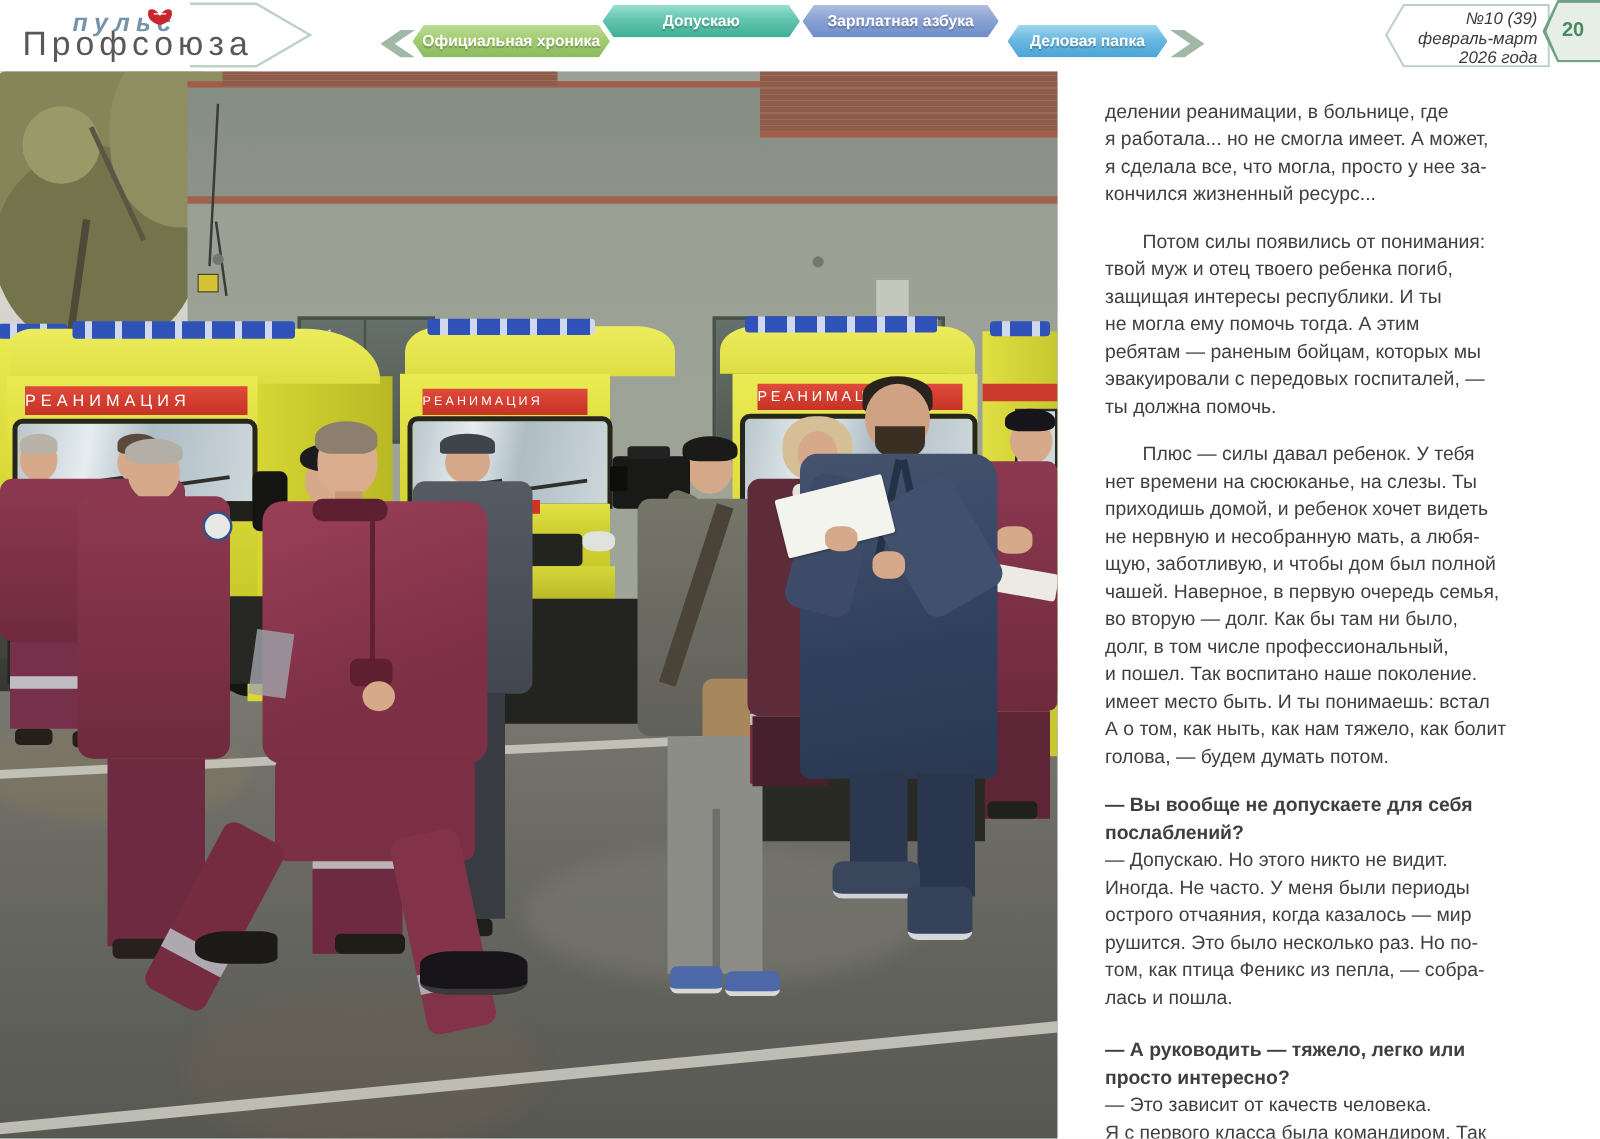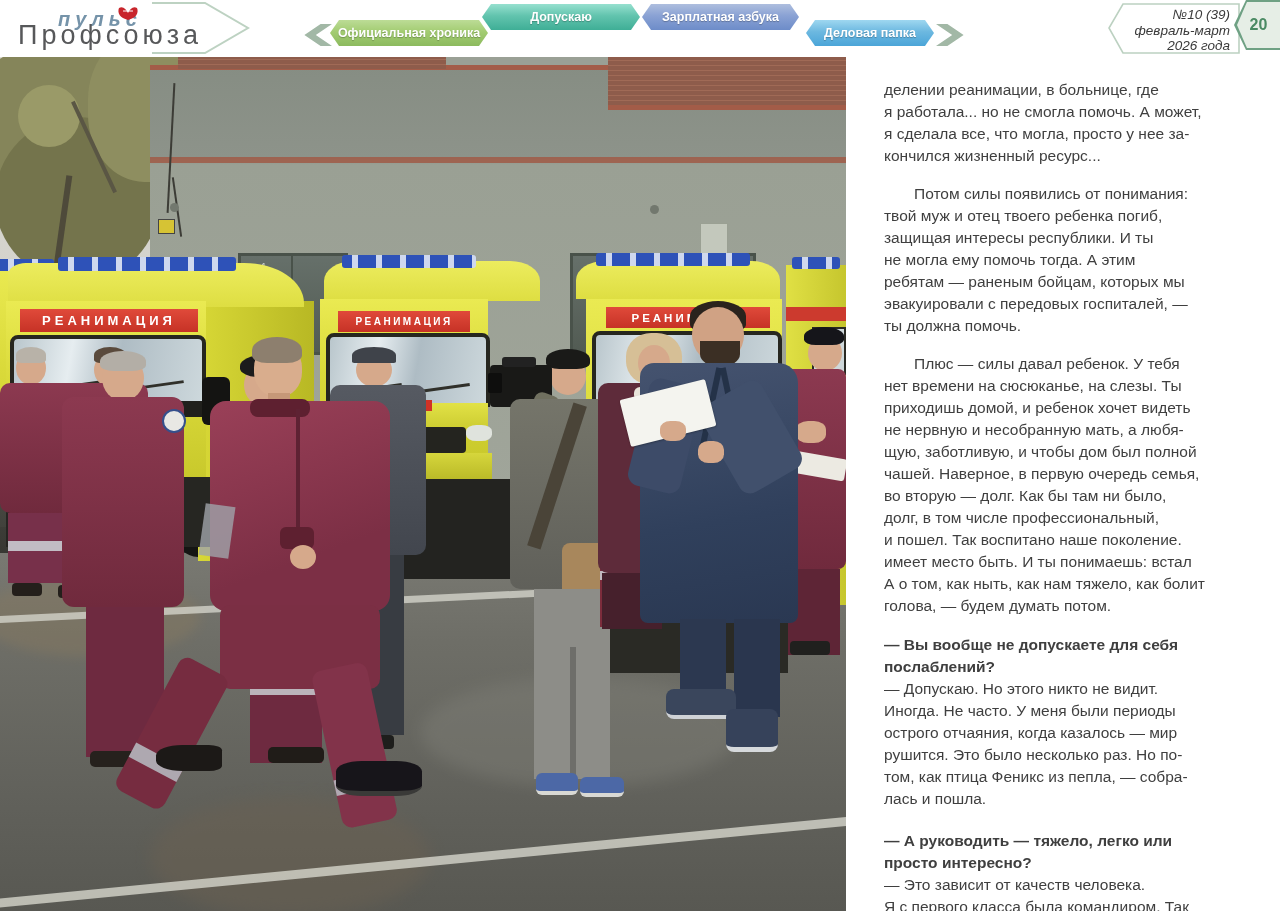--- a/index.html
+++ b/index.html
@@ -14,22 +14,22 @@
   .t1{background:linear-gradient(180deg,#bcdc96 0%,#a3cc72 45%,#8cba5e 100%);}
   .t2{background:linear-gradient(180deg,#97e0cf 0%,#62c4ae 45%,#3fae96 100%);}
   .t3{background:linear-gradient(180deg,#aebede 0%,#8aa2d4 45%,#6d8cc9 100%);}
   .t4{background:linear-gradient(180deg,#9ed7f0 0%,#6cb8e0 45%,#4ba5d8 100%);}
   .chev{clip-path:polygon(100% 8%,62% 8%,8% 50%,62% 92%,100% 92%,46% 50%);background:#a2b8a6;}
   .chevr{clip-path:polygon(0 8%,38% 8%,92% 50%,38% 92%,0 92%,54% 50%);background:#a2b8a6;}
   .issue-text{font-style:italic;font-size:13.5px;line-height:15.5px;color:#3a3a3a;text-align:right;}
   
   .van-yellow{background:linear-gradient(180deg,#eaea52 0%,#dada3a 45%,#c9c92c 100%);}
   .lightbar{background:repeating-linear-gradient(90deg,#2e52b8 0 10px,#cfd8ee 10px 16px,#2e52b8 16px 24px);border-radius:3px;}
-  .banner{display:flex;align-items:center;justify-content:center;background:linear-gradient(180deg,#e04a3a,#c63226);
-          color:#fff;font-weight:bold;}
+  .banner{display:flex;align-items:center;background:linear-gradient(180deg,#e04a3a,#c63226);
+          color:#fff;font-weight:normal;}
   .glass{background:linear-gradient(100deg,#b9c6cc 0%,#e6edf0 30%,#aebcc4 55%,#cdd8dc 100%);border:4px solid #26261f;}
   .maroon{background:linear-gradient(180deg,#8c3950,#702a3d);}
   .skin{background:#d6a98b;}
   .brick{background:repeating-linear-gradient(0deg,#8e5c4b 0 4px,#a06a56 4px 5px);}
   .door{background:linear-gradient(180deg,#66706a,#525b53);border:3px solid #49524a;}
   
   .article{position:absolute;left:884px;top:79px;width:372px;color:#3f3f3f;}
   .ln{height:22px;line-height:22px;font-size:15.5px;white-space:nowrap;}
   .ln.ind{padding-left:30px;margin-top:16px;}
   .ln.bold{font-weight:bold;}
@@ -300,21 +300,21 @@
     <div>2026 года</div>
   </div>
   <div class="a" style="left:1234px;top:0;width:46px;height:50px;background:#6fa184;clip-path:polygon(12px 0,100% 0,100% 100%,12px 100%,0 50%);">
     <div class="a" style="left:3px;top:2px;width:43px;height:46px;background:#e6eee6;clip-path:polygon(10px 0,100% 0,100% 100%,10px 100%,0 50%);display:flex;align-items:center;justify-content:center;">
       <span style="color:#4a8a63;font-weight:bold;font-size:16px;">20</span>
     </div>
   </div>
 
   <div class="article" id="article">
       <div class="ln">делении реанимации, в больнице, где</div>
-      <div class="ln">я работала... но не смогла помочь. А может,</div>
+      <div class="ln">я работала... но не смогла имеет. А может,</div>
       <div class="ln">я сделала все, что могла, просто у нее за-</div>
       <div class="ln">кончился жизненный ресурс...</div>
       <div class="ln ind">Потом силы появились от понимания:</div>
       <div class="ln">твой муж и отец твоего ребенка погиб,</div>
       <div class="ln">защищая интересы республики. И ты</div>
       <div class="ln">не могла ему помочь тогда. А этим</div>
       <div class="ln">ребятам — раненым бойцам, которых мы</div>
       <div class="ln">эвакуировали с передовых госпиталей, —</div>
       <div class="ln">ты должна помочь.</div>
       <div class="ln ind">Плюс — силы давал ребенок. У тебя</div>

